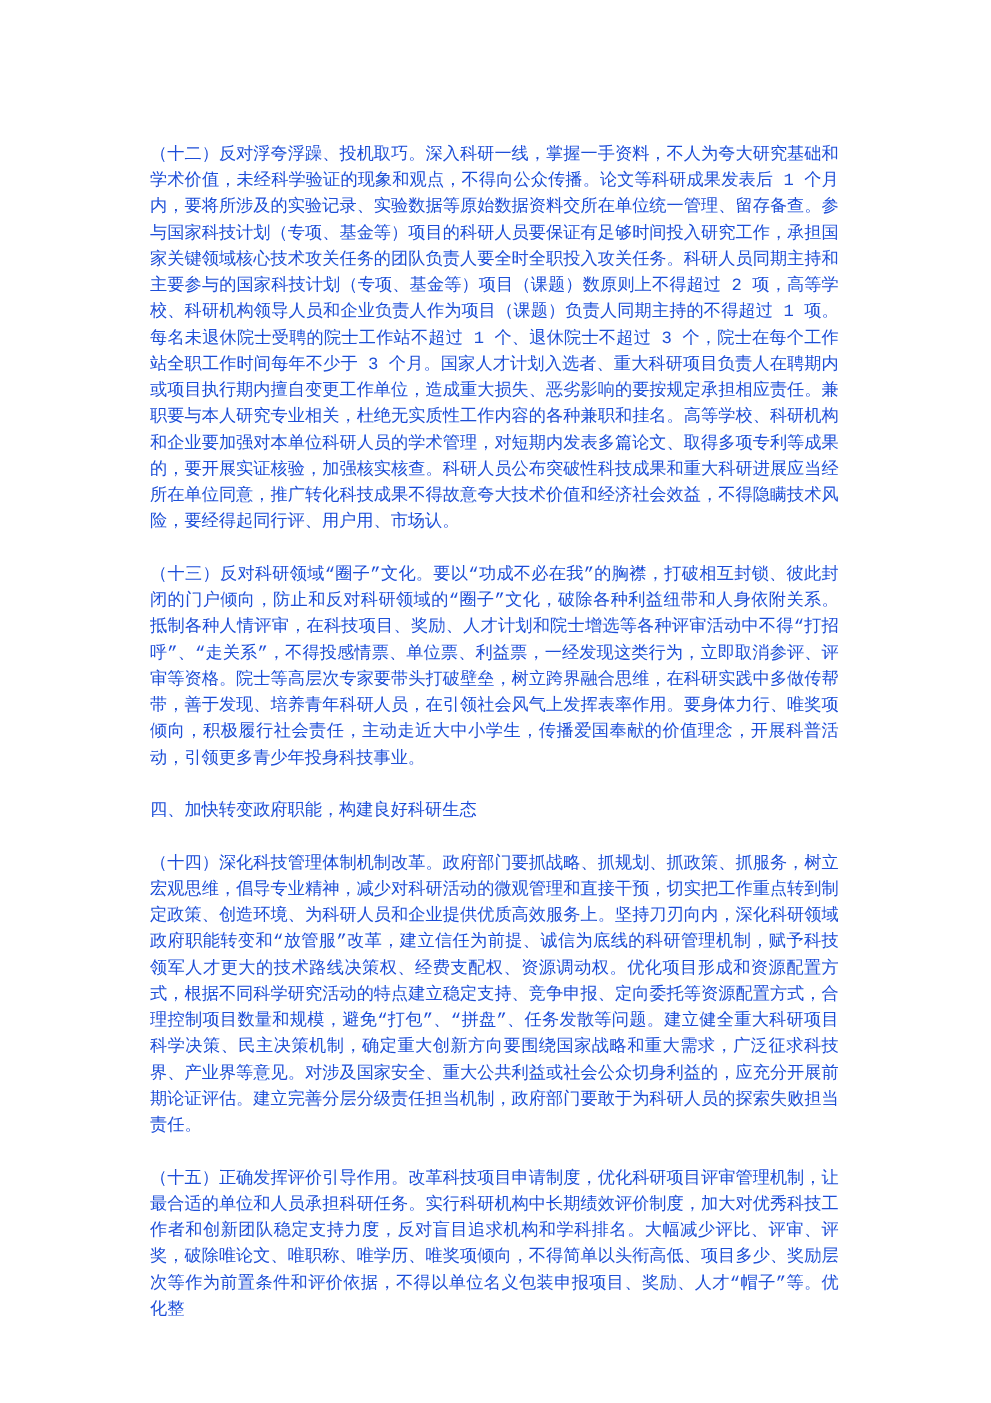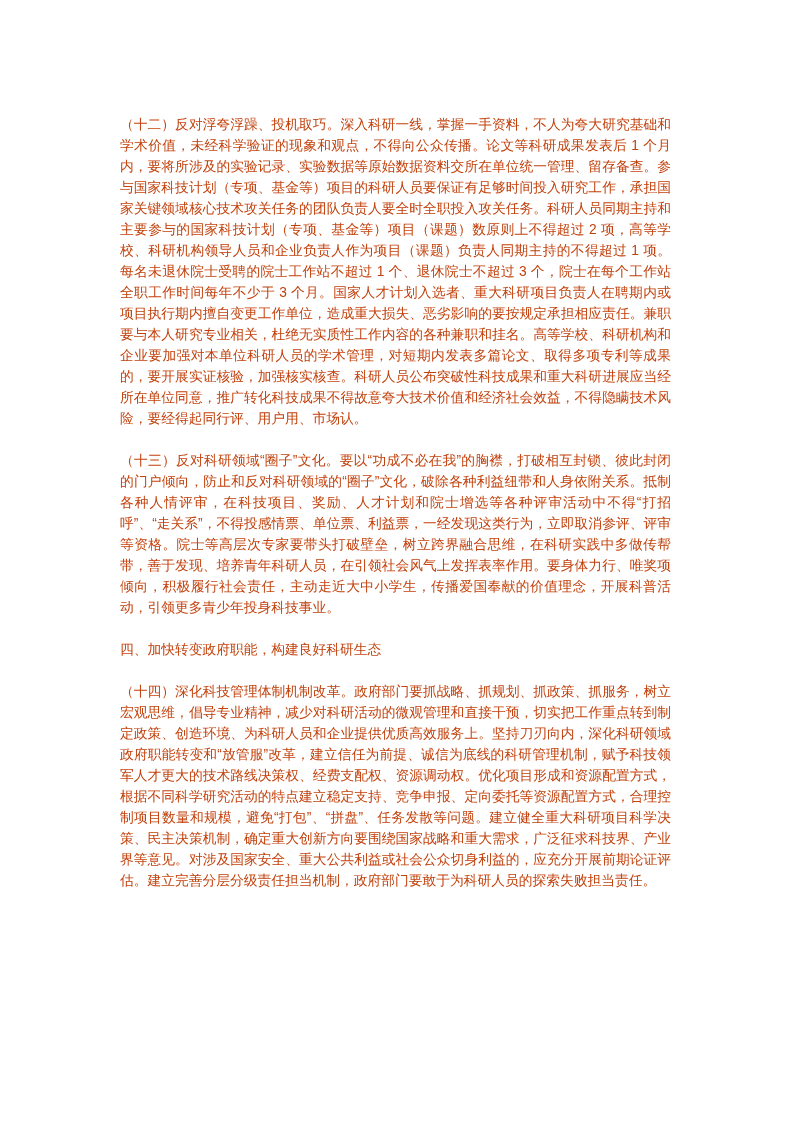--- a/index.html
+++ b/index.html
@@ -10,38 +10,39 @@
   .page {
     position: relative;
     width: 793px;
     height: 1122px;
     background: #ffffff;
     box-sizing: border-box;
     padding: 114px 122px 0 120px;
     overflow: hidden;
   }
   .doc {
-    font-family: Liberation Sans, sans-serif;
+    font-family: Liberation Mono, monospace;
     font-size: 13.75px;
     line-height: 21px;
-    color: #c2410c;
+    color: #1d4ed8;
     text-align: justify;
     text-justify: inter-ideograph;
     word-break: break-all;
   }
   .doc p {
     margin: 0 0 21px 0;
   }
   .doc p.heading {
     text-align: left;
   }
 </style>
 </head>
 <body>
 
 <div class="page">
   <div class="doc">
     <p>（十二）反对浮夸浮躁、投机取巧。深入科研一线，掌握一手资料，不人为夸大研究基础和学术价值，未经科学验证的现象和观点，不得向公众传播。论文等科研成果发表后 1 个月内，要将所涉及的实验记录、实验数据等原始数据资料交所在单位统一管理、留存备查。参与国家科技计划（专项、基金等）项目的科研人员要保证有足够时间投入研究工作，承担国家关键领域核心技术攻关任务的团队负责人要全时全职投入攻关任务。科研人员同期主持和主要参与的国家科技计划（专项、基金等）项目（课题）数原则上不得超过 2 项，高等学校、科研机构领导人员和企业负责人作为项目（课题）负责人同期主持的不得超过 1 项。每名未退休院士受聘的院士工作站不超过 1 个、退休院士不超过 3 个，院士在每个工作站全职工作时间每年不少于 3 个月。国家人才计划入选者、重大科研项目负责人在聘期内或项目执行期内擅自变更工作单位，造成重大损失、恶劣影响的要按规定承担相应责任。兼职要与本人研究专业相关，杜绝无实质性工作内容的各种兼职和挂名。高等学校、科研机构和企业要加强对本单位科研人员的学术管理，对短期内发表多篇论文、取得多项专利等成果的，要开展实证核验，加强核实核查。科研人员公布突破性科技成果和重大科研进展应当经所在单位同意，推广转化科技成果不得故意夸大技术价值和经济社会效益，不得隐瞒技术风险，要经得起同行评、用户用、市场认。</p>
     <p>（十三）反对科研领域“圈子”文化。要以“功成不必在我”的胸襟，打破相互封锁、彼此封闭的门户倾向，防止和反对科研领域的“圈子”文化，破除各种利益纽带和人身依附关系。抵制各种人情评审，在科技项目、奖励、人才计划和院士增选等各种评审活动中不得“打招呼”、“走关系”，不得投感情票、单位票、利益票，一经发现这类行为，立即取消参评、评审等资格。院士等高层次专家要带头打破壁垒，树立跨界融合思维，在科研实践中多做传帮带，善于发现、培养青年科研人员，在引领社会风气上发挥表率作用。要身体力行、唯奖项倾向，积极履行社会责任，主动走近大中小学生，传播爱国奉献的价值理念，开展科普活动，引领更多青少年投身科技事业。</p>
     <p class="heading">四、加快转变政府职能，构建良好科研生态</p>
     <p>（十四）深化科技管理体制机制改革。政府部门要抓战略、抓规划、抓政策、抓服务，树立宏观思维，倡导专业精神，减少对科研活动的微观管理和直接干预，切实把工作重点转到制定政策、创造环境、为科研人员和企业提供优质高效服务上。坚持刀刃向内，深化科研领域政府职能转变和“放管服”改革，建立信任为前提、诚信为底线的科研管理机制，赋予科技领军人才更大的技术路线决策权、经费支配权、资源调动权。优化项目形成和资源配置方式，根据不同科学研究活动的特点建立稳定支持、竞争申报、定向委托等资源配置方式，合理控制项目数量和规模，避免“打包”、“拼盘”、任务发散等问题。建立健全重大科研项目科学决策、民主决策机制，确定重大创新方向要围绕国家战略和重大需求，广泛征求科技界、产业界等意见。对涉及国家安全、重大公共利益或社会公众切身利益的，应充分开展前期论证评估。建立完善分层分级责任担当机制，政府部门要敢于为科研人员的探索失败担当责任。</p>
+    <p>（十五）正确发挥评价引导作用。改革科技项目申请制度，优化科研项目评审管理机制，让最合适的单位和人员承担科研任务。实行科研机构中长期绩效评价制度，加大对优秀科技工作者和创新团队稳定支持力度，反对盲目追求机构和学科排名。大幅减少评比、评审、评奖，破除唯论文、唯职称、唯学历、唯奖项倾向，不得简单以头衔高低、项目多少、奖励层次等作为前置条件和评价依据，不得以单位名义包装申报项目、奖励、人才“帽子”等。优化整</p>
   </div>
 </div>
 
 </body></html>

